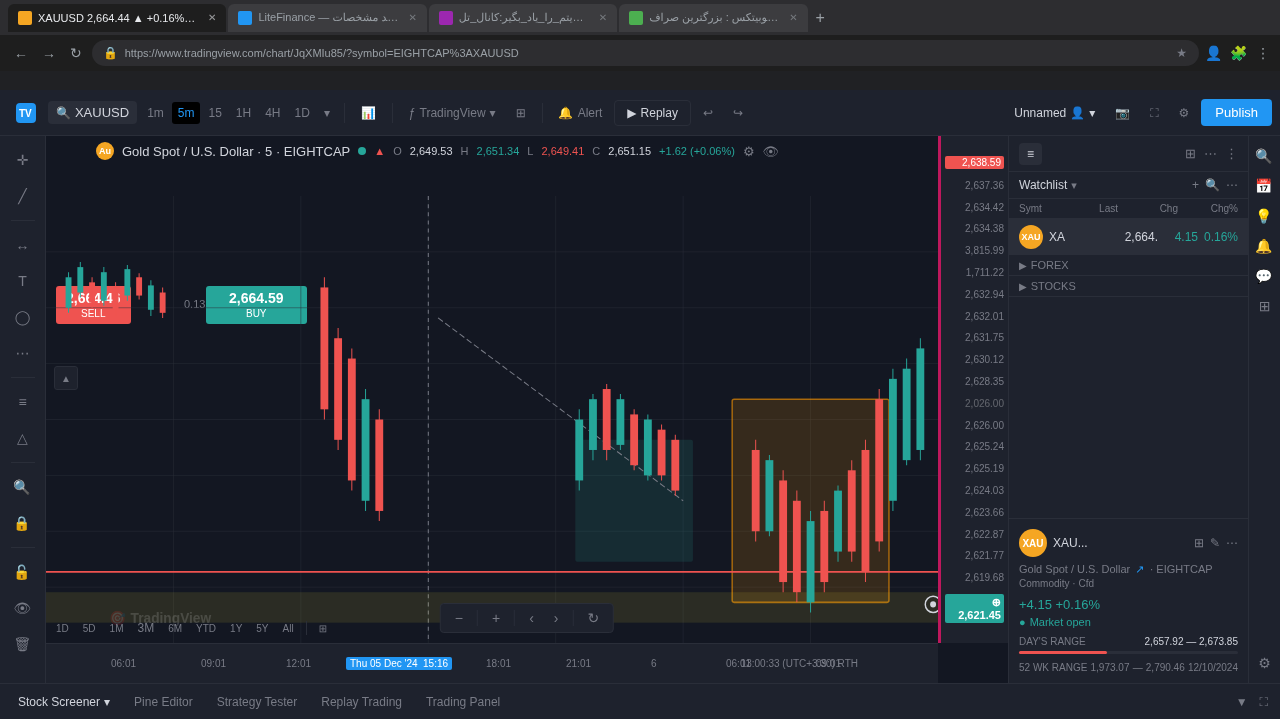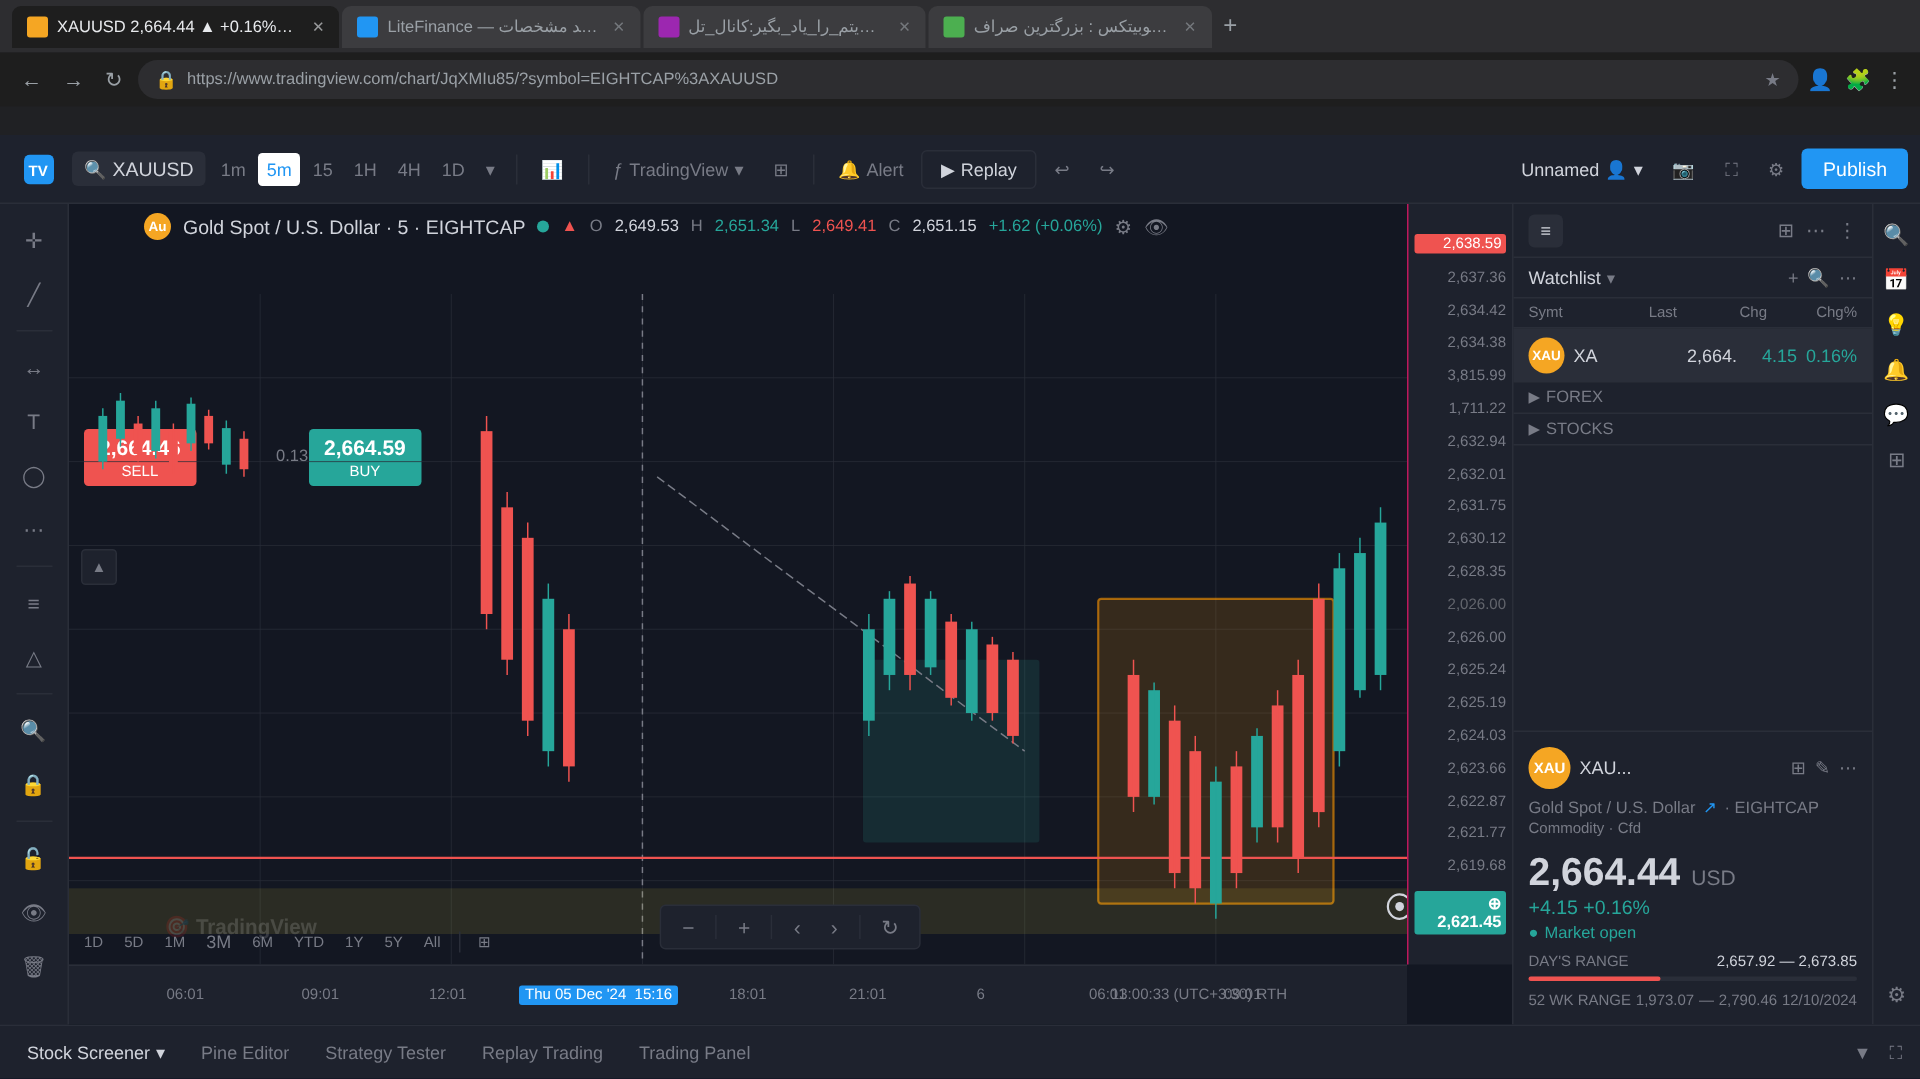--- a/index.html
+++ b/index.html
@@ -23,21 +23,21 @@
     
     .tv-app { display: flex; flex-direction: column; height: 629px; background: #131722; }
 
     
     .top-toolbar { display: flex; align-items: center; background: #1e222d; height: 46px; padding: 0 8px; gap: 4px; border-bottom: 1px solid #2a2e39; }
     .tv-logo { display: flex; align-items: center; gap: 4px; padding: 4px 8px; color: #14b8a6; font-weight: bold; font-size: 13px; }
     .toolbar-search { display: flex; align-items: center; background: #2a2e39; border-radius: 4px; padding: 4px 8px; gap: 4px; cursor: pointer; }
     .toolbar-search span { color: #787b86; font-size: 12px; }
     .time-buttons { display: flex; gap: 2px; }
     .time-btn { background: none; border: none; color: #787b86; cursor: pointer; padding: 4px 6px; border-radius: 3px; font-size: 12px; }
-    .time-btn.active { color: #2196f3; background: #ffffff; }
+    .time-btn.active { color: #2196f3; background: #000000; }
     .toolbar-sep { width: 1px; height: 20px; background: #2a2e39; margin: 0 4px; }
     .toolbar-btn { background: none; border: none; color: #787b86; cursor: pointer; padding: 4px 8px; border-radius: 3px; font-size: 12px; display: flex; align-items: center; gap: 4px; }
     .spacer { flex: 1; }
     .btn-publish { background: #2196f3; color: white; border: none; border-radius: 4px; padding: 6px 14px; cursor: pointer; font-size: 13px; font-weight: 500; }
     .btn-replay { background: none; border: 1px solid #2a2e39; color: #d1d4dc; border-radius: 4px; padding: 5px 12px; cursor: pointer; font-size: 12px; display: flex; align-items: center; gap: 4px; }
     .unnamed-btn { background: none; border: none; color: #d1d4dc; cursor: pointer; font-size: 12px; display: flex; align-items: center; gap: 4px; padding: 4px 8px; }
 
     
     .main-area { display: flex; flex: 1; overflow: hidden; }
 
@@ -54,21 +54,21 @@
     .symbol-info { display: flex; align-items: center; gap: 8px; font-size: 13px; padding-left: 40px; }
     .symbol-icon { width: 18px; height: 18px; background: #f5a623; border-radius: 50%; display: flex; align-items: center; justify-content: center; font-size: 9px; font-weight: bold; color: white; }
     .symbol-name { color: #d1d4dc; font-weight: 500; }
     .symbol-dot { width: 8px; height: 8px; background: #26a69a; border-radius: 50%; }
     .ohlc-info { display: flex; gap: 8px; font-size: 11px; color: #787b86; }
     .ohlc-val { color: #d1d4dc; }
     .change-pos { color: #26a69a; }
     .indicator-labels { font-size: 11px; color: #787b86; margin-top: 2px; }
 
     
-    .price-scale { position: absolute; right: 0; top: 0; bottom: 40px; width: 70px; display: flex; flex-direction: column; justify-content: space-between; padding: 20px 4px; background: #1e222d; border-left: 1px solid #be185d; }
+    .price-scale { position: absolute; right: 0; top: 0; bottom: 40px; width: 70px; display: flex; flex-direction: column; justify-content: space-between; padding: 20px 4px; background: #1e222d; border-left: 3px solid #be185d; }
     .price-label { font-size: 10px; color: #787b86; text-align: right; }
     .price-label.bid-ask { background: #ef5350; color: white; padding: 1px 4px; border-radius: 2px; }
     .price-label.bid-ask.green { background: #26a69a; }
 
     
     .time-scale { position: absolute; bottom: 0; left: 0; right: 70px; height: 40px; background: #1e222d; border-top: 1px solid #2a2e39; display: flex; align-items: center; padding: 0 10px; }
     .time-label { font-size: 10px; color: #787b86; }
 
     
     .chart-svg { position: absolute; top: 60px; left: 0; right: 70px; bottom: 40px; }
@@ -326,21 +326,21 @@
       </div>
 
       <div class="sell-box">
         <div style="background:#ef5350; border-radius:3px; padding:4px 10px; text-align:center;">
           <span class="order-price" style="color:white; font-size:14px; font-weight:bold; display:block;">2,664.46</span>
           <span style="color:white; font-size:10px;">SELL</span>
         </div>
       </div>
       <div class="order-mid">0.13</div>
       <div class="buy-box">
-        <div style="background:#26a69a; border-radius:3px; padding:4px 10px; text-align:center;">
+        <div style="background:#26a69a; border-radius:3px; padding:4px 23px; text-align:center;">
           <span class="order-price" style="color:white; font-size:14px; font-weight:bold; display:block;">2,664.59</span>
           <span style="color:white; font-size:10px;">BUY</span>
         </div>
       </div>
 
       <svg class="chart-svg" viewBox="0 0 910 440" preserveAspectRatio="none" style="position:absolute; top:60px; left:0; right:70px; bottom:40px; width:calc(100% - 70px); height:calc(100% - 100px);">
 
         <line x1="0" y1="55" x2="910" y2="55" stroke="#2a2e39" stroke-width="0.5"></line>
         <line x1="0" y1="110" x2="910" y2="110" stroke="#2a2e39" stroke-width="0.5"></line>
         <line x1="0" y1="165" x2="910" y2="165" stroke="#2a2e39" stroke-width="0.5"></line>
@@ -576,24 +576,20 @@
           </div>
         </div>
         <div class="sd-fullname">
           <span>Gold Spot / U.S. Dollar</span>
           <span style="color:#2196f3; cursor:pointer; margin-left:2px;">↗</span>
           <span style="margin-left:2px;">·</span>
           <span>EIGHTCAP</span>
         </div>
         <div class="sd-type">Commodity · Cfd</div>
 
-        <div>
-          <span class="sd-price">2,664.44</span>
-          <span class="sd-currency">USD</span>
-        </div>
         <div class="sd-change">+4.15 +0.16%</div>
         <div class="sd-market">Market open</div>
 
         <div class="sd-range-row">
           <span class="sd-range-label">DAY'S RANGE</span>
           <span class="sd-range-val">
             <span>2,657.92</span>
             <span> — </span>
             <span>2,673.85</span>
           </span>

